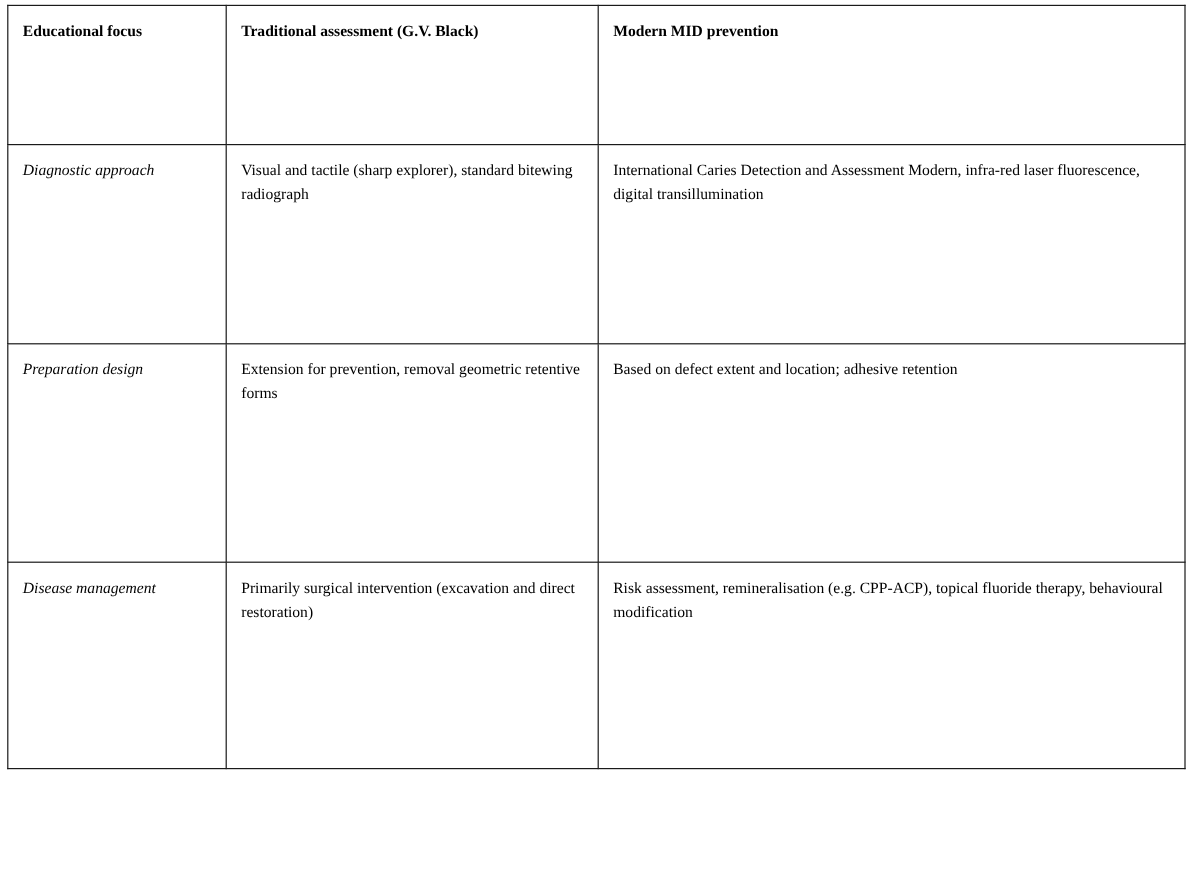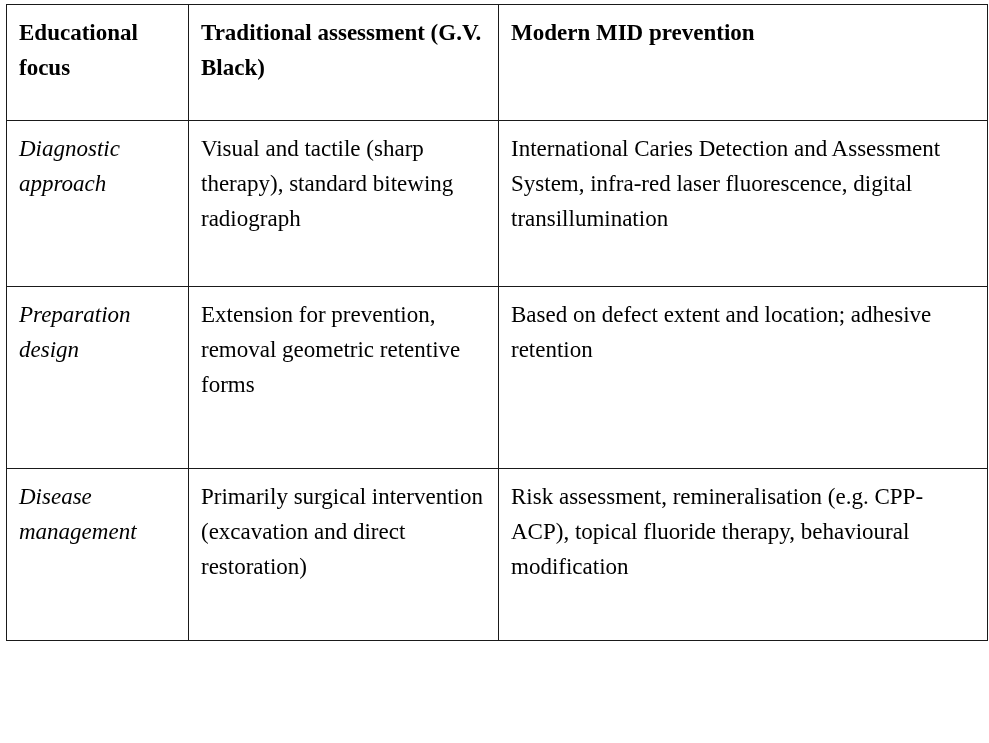--- a/index.html
+++ b/index.html
@@ -23,21 +23,21 @@
   table.comparison {
     border-collapse: collapse;
     width: 981px;
     margin: 4px 0 0 6px;
     table-layout: fixed;
   }
   table.comparison td {
     border: 1.6px solid #1a1a1a;
     vertical-align: top;
     padding: 11px 12px 12px 12px;
-    font-size: 23px;
+    font-size: 13px;
     line-height: 1.52;
   }
   col.c1 { width: 182px; }
   col.c2 { width: 310px; }
   col.c3 { width: 489px; }
 
   .hdr {
     font-weight: bold;
   }
   .row-label {
@@ -62,22 +62,22 @@
     <thead>
       <tr>
         <td class="hdr">Educational focus</td>
         <td class="hdr">Traditional assessment (G.V. Black)</td>
         <td class="hdr">Modern MID prevention</td>
       </tr>
     </thead>
     <tbody>
       <tr class="r-diag">
         <td class="row-label">Diagnostic approach</td>
-        <td>Visual and tactile (sharp therapy), standard bitewing radiograph</td>
-        <td>International Caries Detection and Assessment System, infra-red laser fluorescence, digital transillumination</td>
+        <td>Visual and tactile (sharp explorer), standard bitewing radiograph</td>
+        <td>International Caries Detection and Assessment Modern, infra-red laser fluorescence, digital transillumination</td>
       </tr>
       <tr class="r-prep">
         <td class="row-label">Preparation design</td>
         <td>Extension for prevention, removal geometric retentive forms</td>
         <td>Based on defect extent and location; adhesive retention</td>
       </tr>
       <tr class="r-disease">
         <td class="row-label">Disease management</td>
         <td>Primarily surgical intervention (excavation and direct restoration)</td>
         <td>Risk assessment, remineralisation (e.g. CPP-ACP), topical fluoride therapy, behavioural modification</td>

